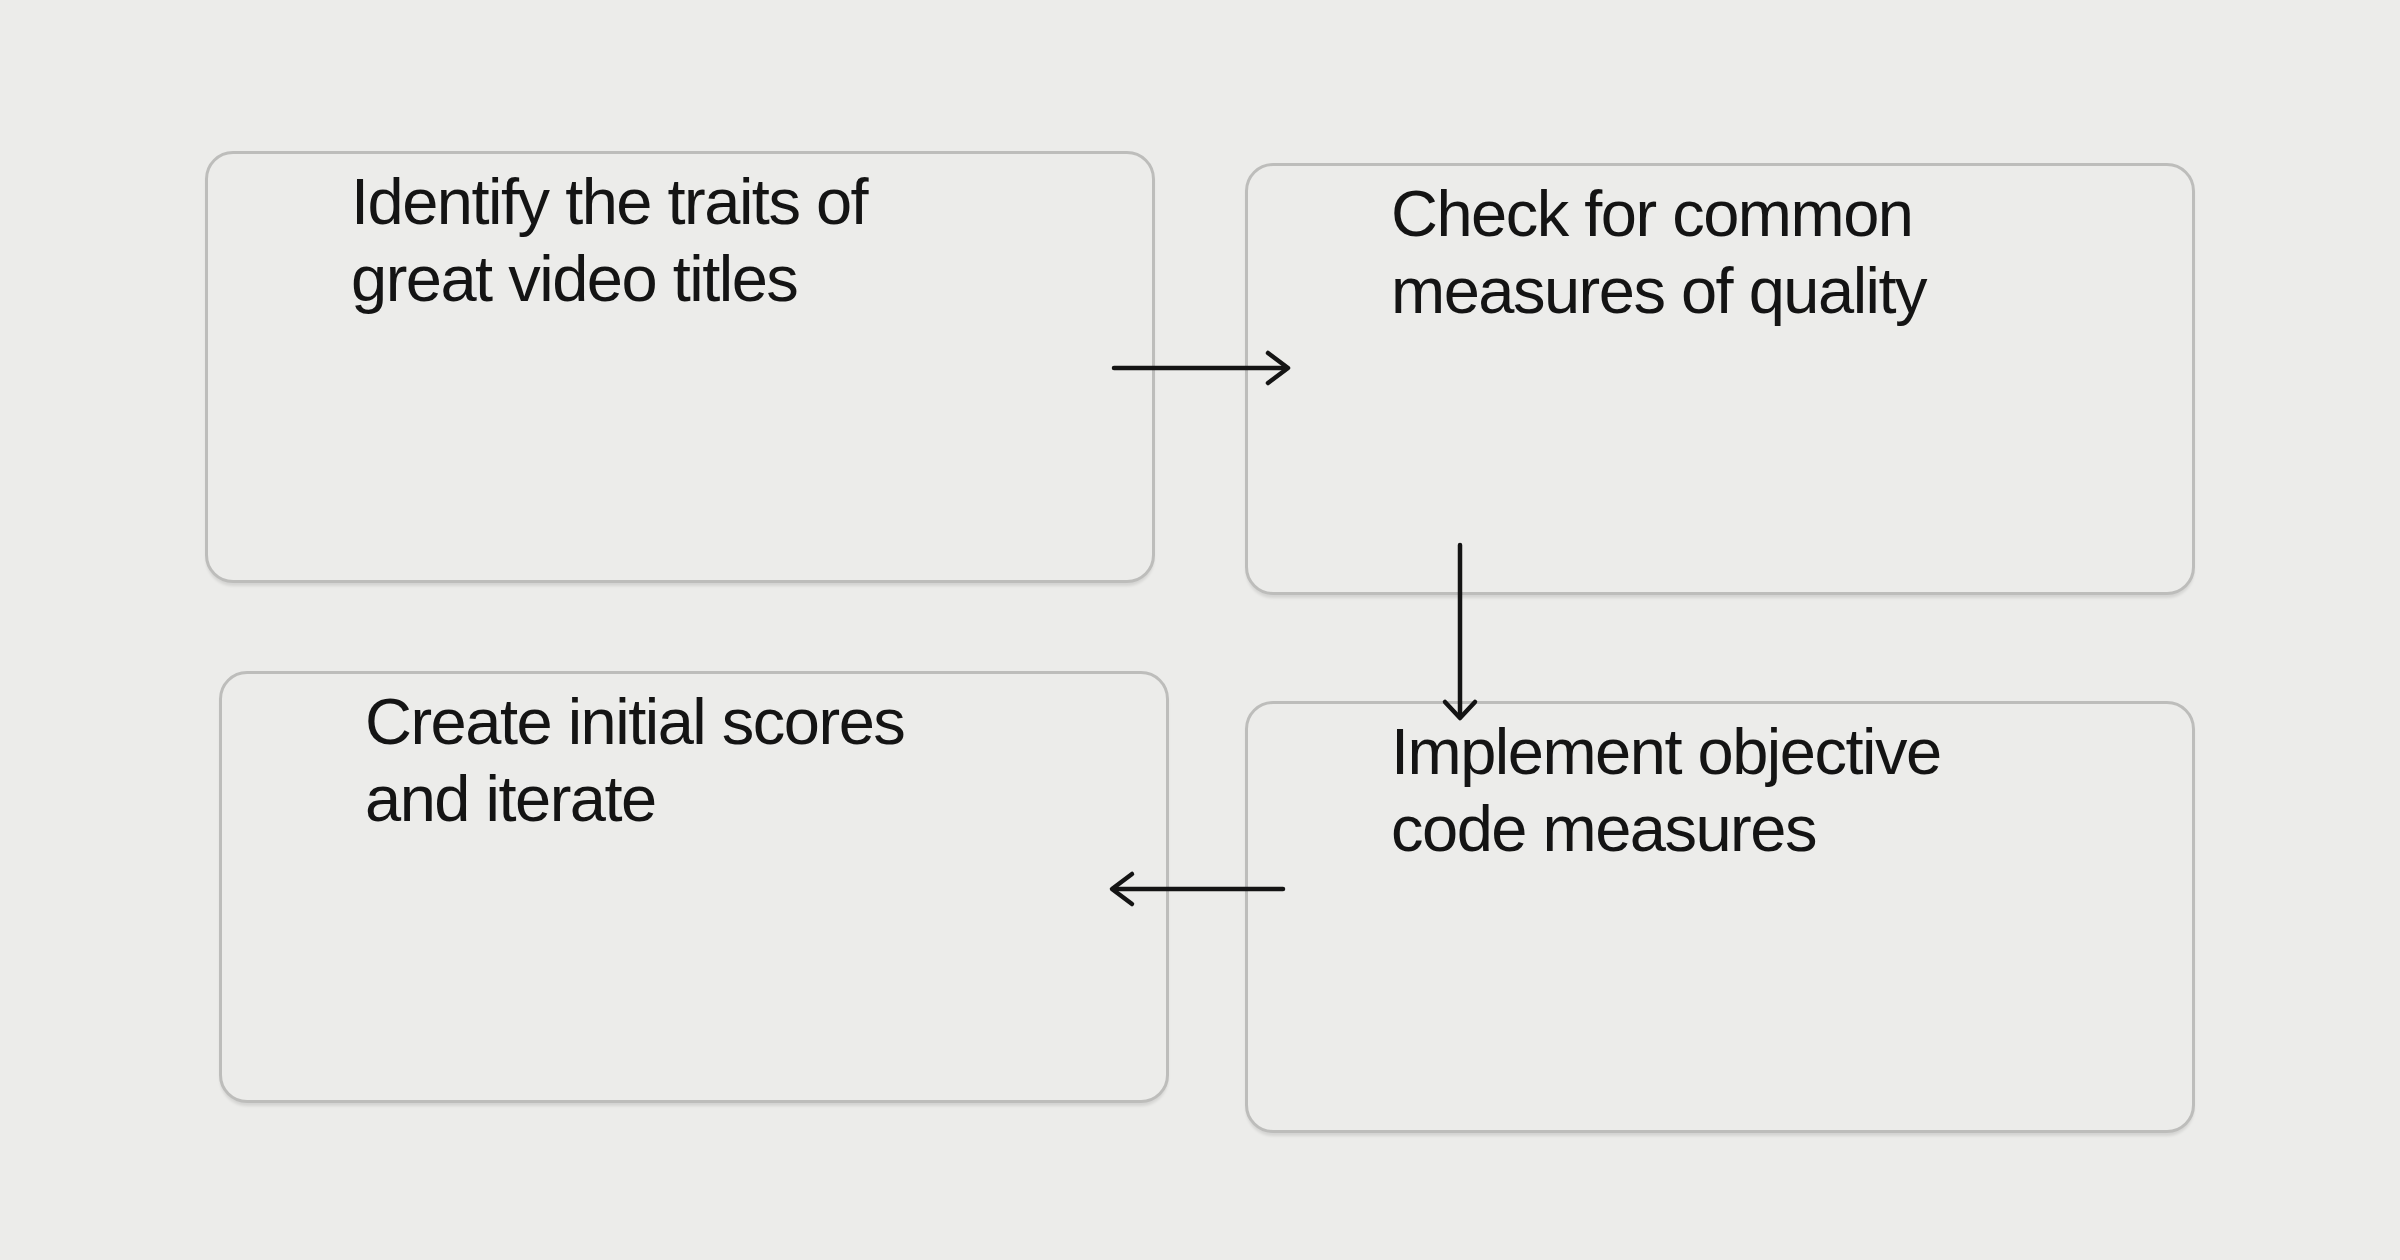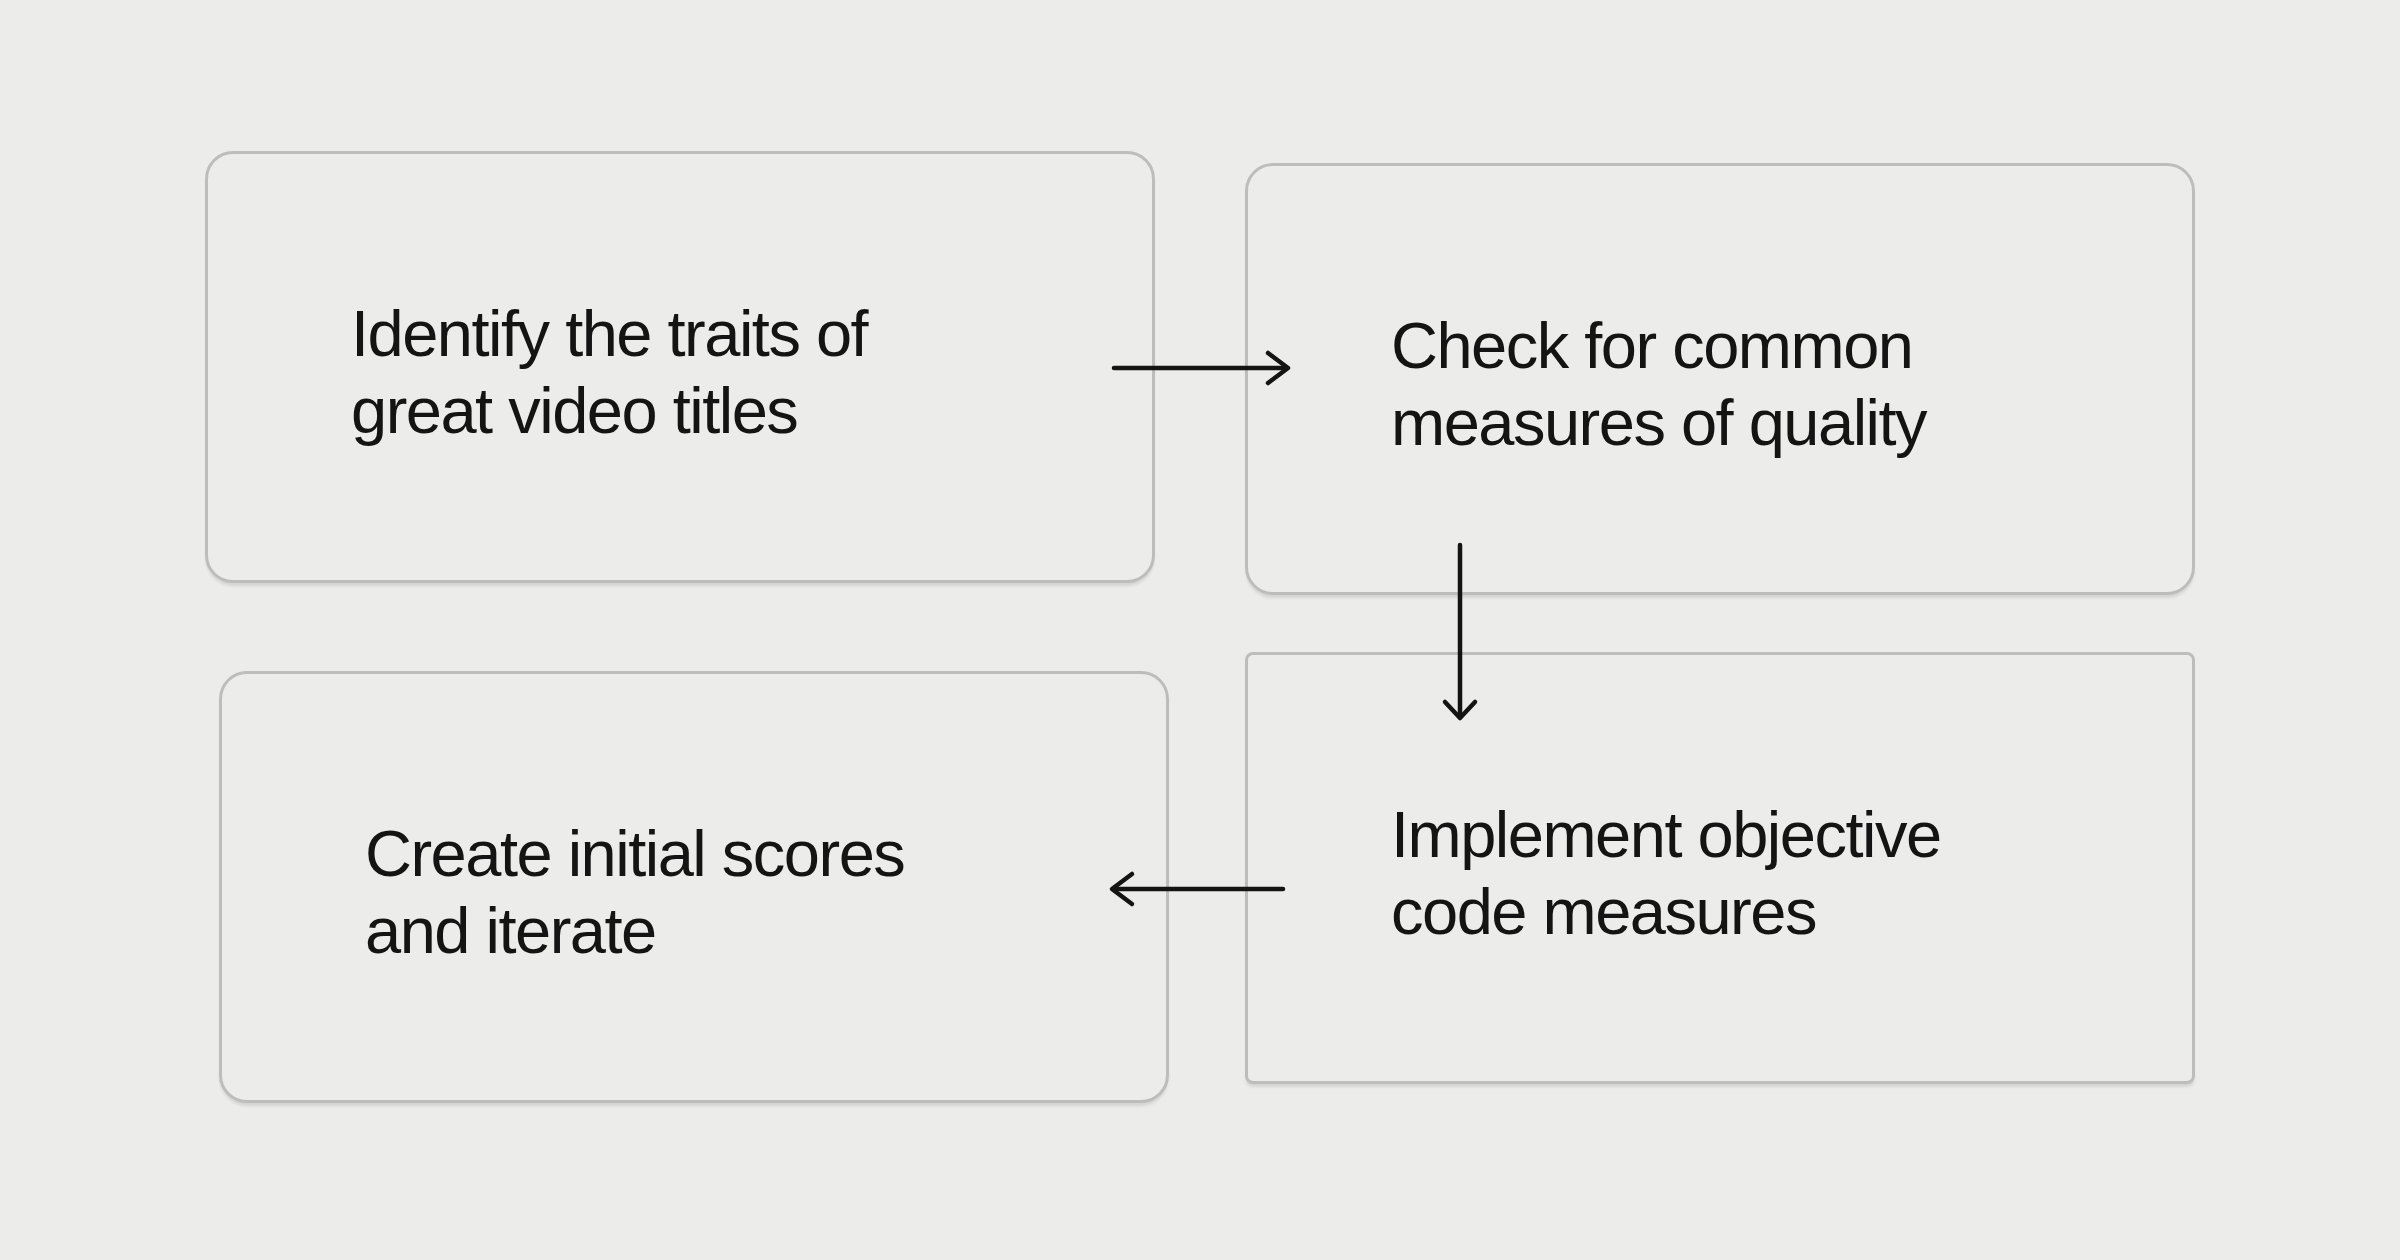--- a/index.html
+++ b/index.html
@@ -23,28 +23,28 @@
     height: 1260px;
   }
   .node {
     position: absolute;
     width: 950px;
     height: 432px;
     border: 3px solid var(--border);
     border-radius: 28px;
     background: var(--bg);
     display: flex;
-    align-items: center;
+    align-items: flex-start;
     padding: 9px 80px 0 143px;
     box-shadow: 0 4px 3px -1px rgba(0,0,0,0.10);
   }
   .node-0 { left: 205px;  top: 151px; }
   .node-1 { left: 1245px; top: 151px; margin-top: 12px; }
   .node-2 { left: 205px;  top: 671px; margin-left: 14px; }
-  .node-3 { left: 1245px; top: 652px; border-radius: 8px; }
+  .node-3 { left: 1245px; top: 701px; }
   .node-label {
     font-size: 65px;
     line-height: 77px;
     letter-spacing: -1.5px;
     color: var(--text);
     white-space: pre-line;
   }
   svg.edges {
     position: absolute;
     left: 0; top: 0;

